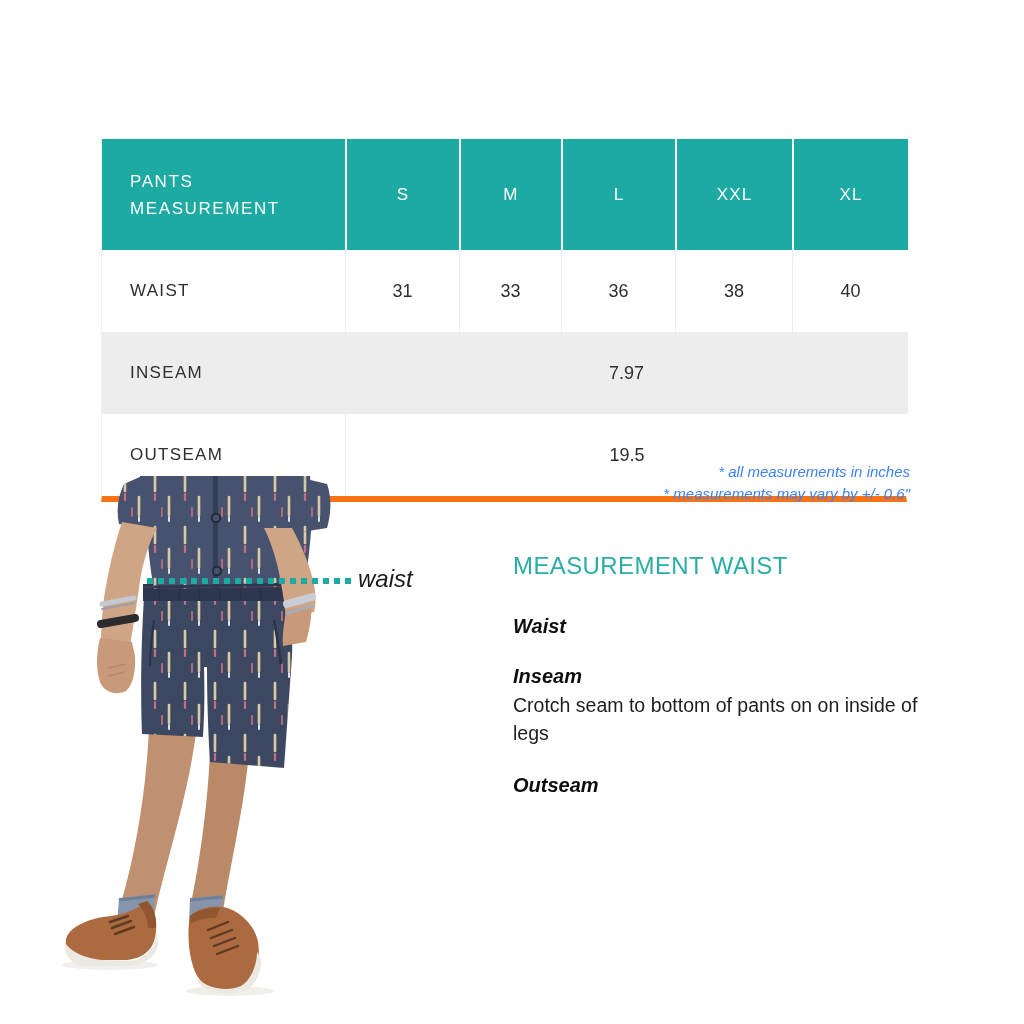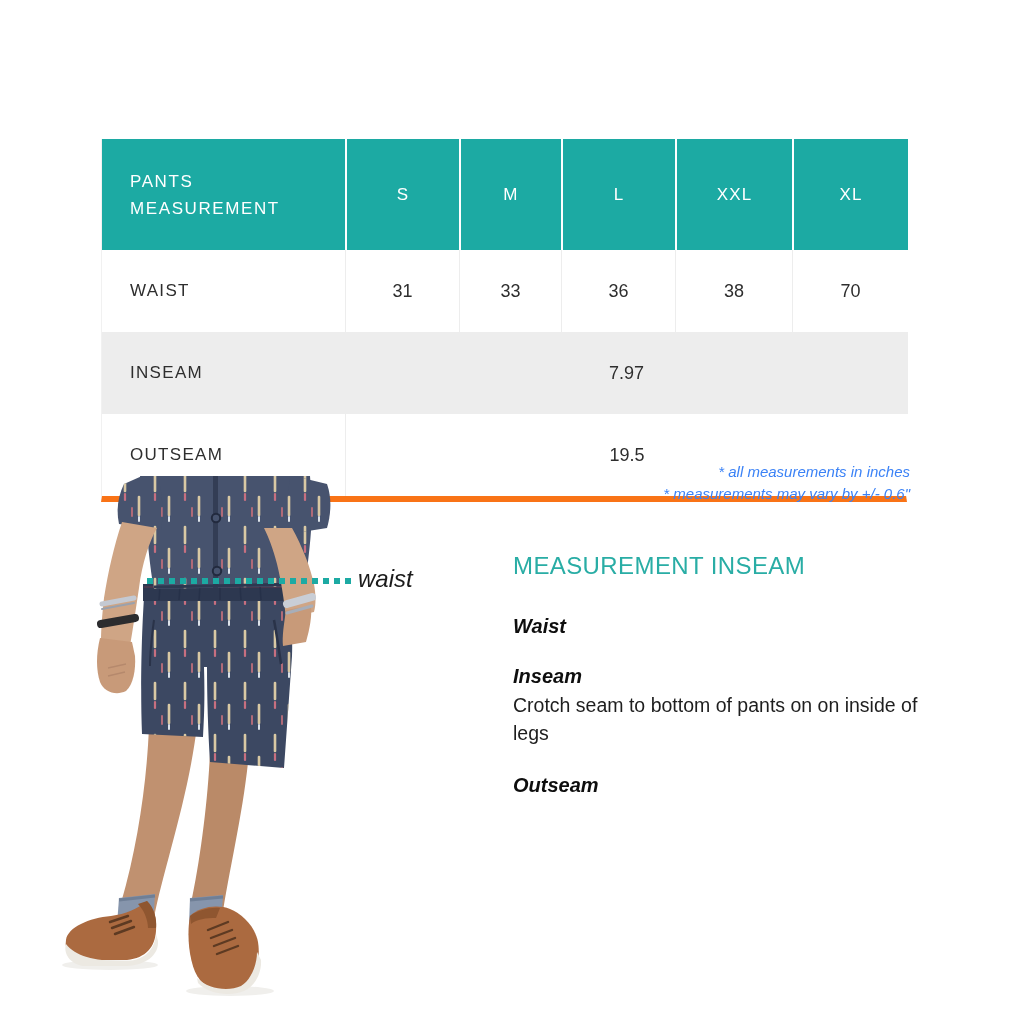--- a/index.html
+++ b/index.html
@@ -97,21 +97,21 @@
     </div>
     <div class="th sep">
       <span class="size">XL</span>
     </div>
 
     <div class="td label">WAIST</div>
     <div class="td val">31</div>
     <div class="td val">33</div>
     <div class="td val">36</div>
     <div class="td val">38</div>
-    <div class="td val">70</div>
+    <div class="td val">40</div>
 
     <div class="td label alt">INSEAM</div>
     <div class="td alt merged">7.97</div>
 
     <div class="td label">OUTSEAM</div>
     <div class="td merged white">19.5</div>
   </div>
 
   <div class="notes">
     <div>* all measurements in inches</div>
@@ -214,21 +214,21 @@
       <path fill="#c89a79" d="M228,140 C226,154 224,166 225,176 L248,172 C252,158 254,146 253,136 Z"></path>
       <path d="M229,134 L254,127" stroke="#c9ced6" stroke-width="8" stroke-linecap="round" fill="none"></path>
       <path d="M229,143 L254,136" stroke="#a7aeb9" stroke-width="3" stroke-linecap="round" fill="none"></path>
     </g>
   </svg>
 
   <div class="waist-line"></div>
   <div class="waist-label">waist</div>
 
   <div class="terms">
-    <h2>MEASUREMENT INSEAM</h2>
+    <h2>MEASUREMENT WAIST</h2>
 
     <div class="term-block">
       <h3>Waist</h3>
     </div>
 
     <div class="term-block">
       <h3>Inseam</h3>
       <p>Crotch seam to bottom of pants on on inside of legs</p>
     </div>
 

